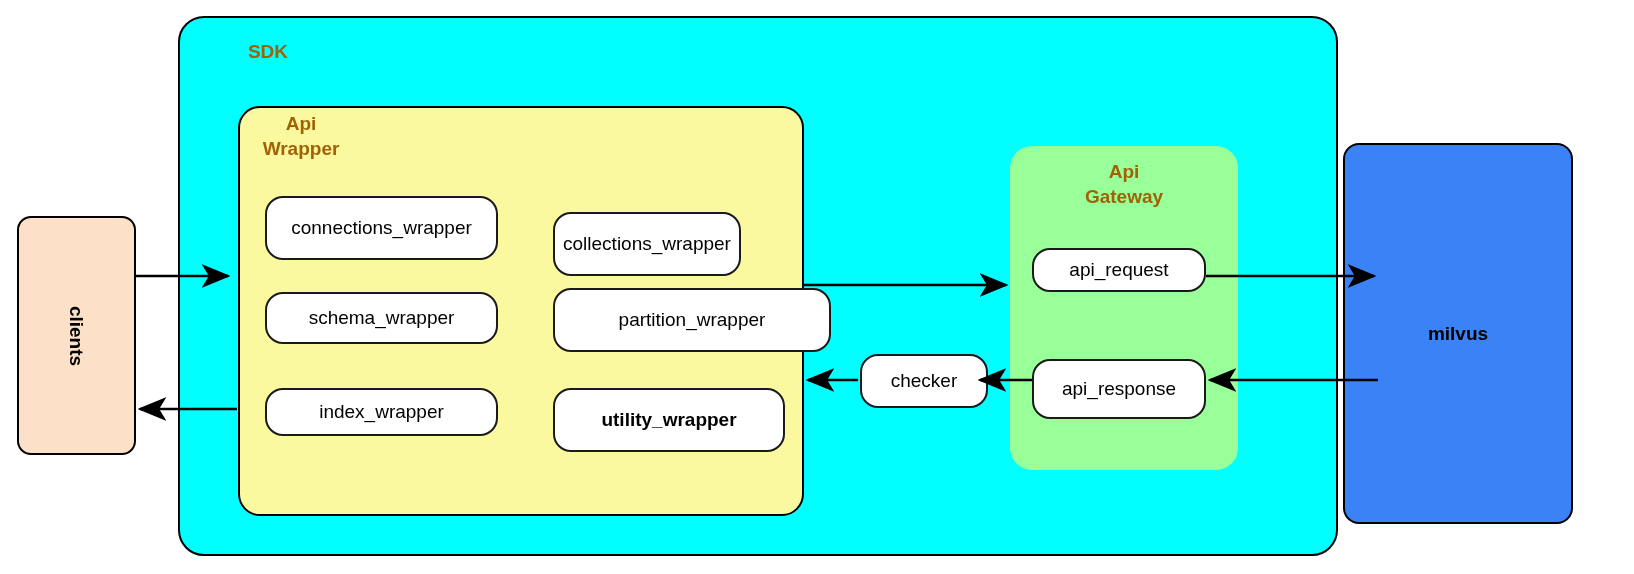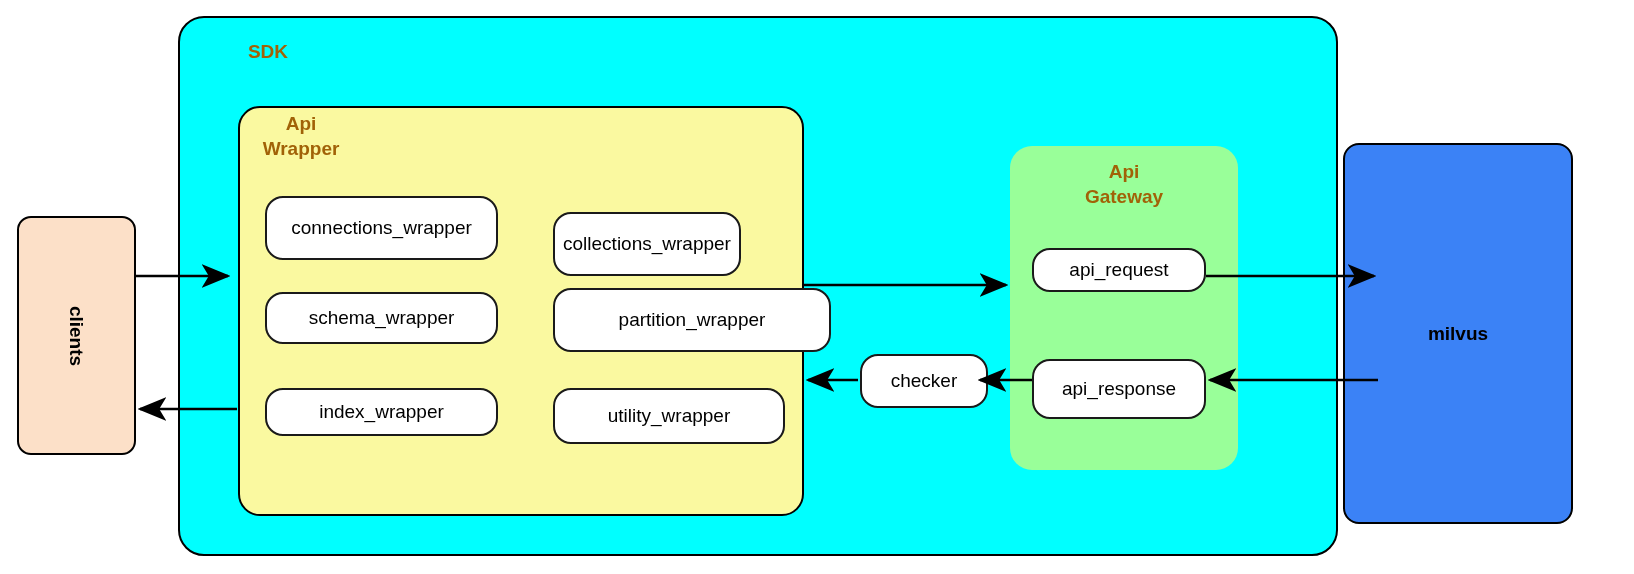--- a/index.html
+++ b/index.html
@@ -87,21 +87,21 @@
     font-size: 19px;
     color: #000000;
   }
   
   .n-connections { left: 265px; top: 196px; width: 233px; height: 64px; }
   .n-schema      { left: 265px; top: 292px; width: 233px; height: 52px; }
   .n-index       { left: 265px; top: 388px; width: 233px; height: 48px; }
   
   .n-collections { left: 553px; top: 212px; width: 188px; height: 64px; }
   .n-partition   { left: 553px; top: 288px; width: 278px; height: 64px; }
-  .n-utility     { left: 553px; top: 388px; width: 232px; height: 56px; }
+  .n-utility     { left: 553px; top: 388px; width: 232px; height: 64px; font-weight: bold; }
   
   .n-apirequest  { left: 1032px; top: 248px; width: 174px; height: 44px; }
   .n-apiresponse { left: 1032px; top: 341px; width: 174px; height: 60px; margin-top: 18px; }
   
   .n-checker     { left: 860px; top: 354px; width: 128px; height: 54px; }
   
   .clients-box {
     left: 17px;
     top: 216px;
     width: 119px;

